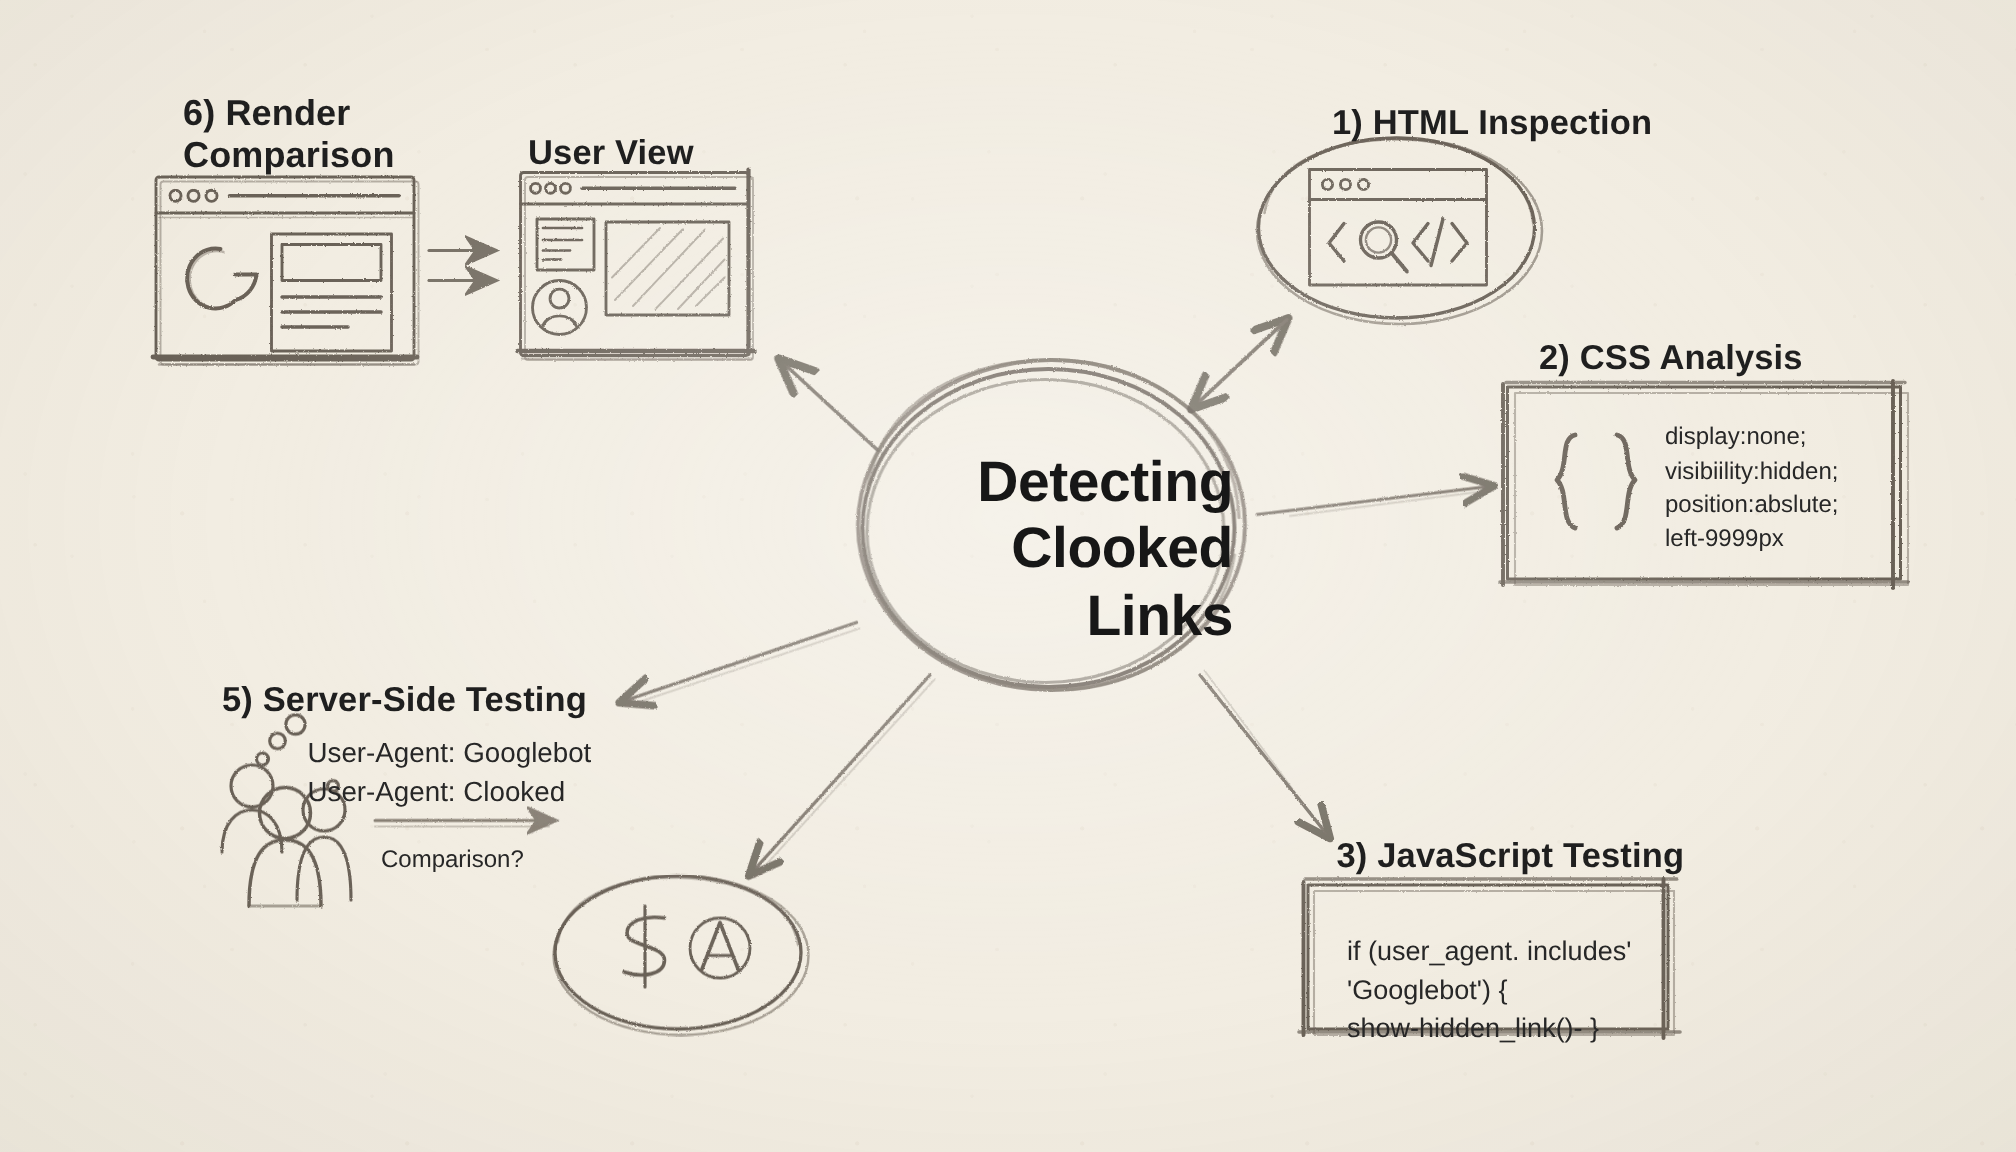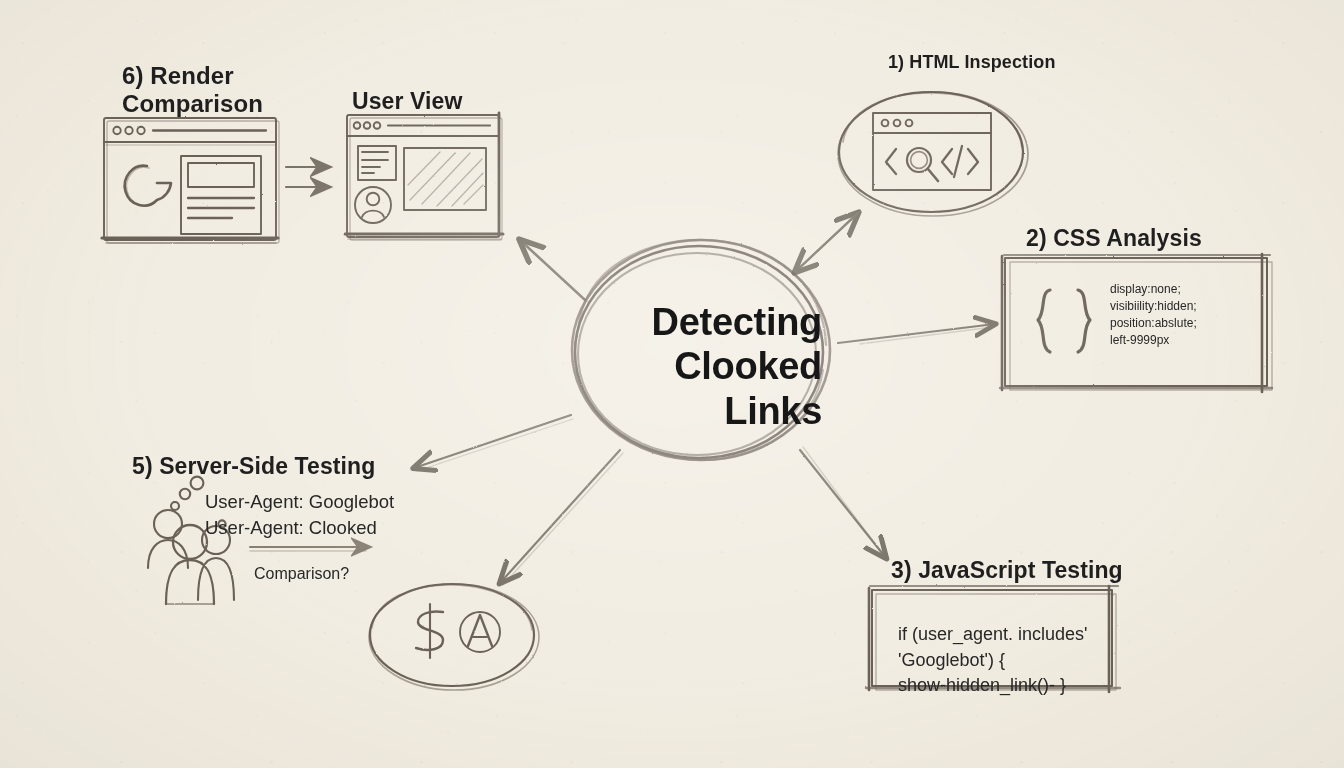--- a/index.html
+++ b/index.html
@@ -45,26 +45,26 @@
   }
   .body-txt {
     position: absolute;
     color: #272727;
     font-weight: normal;
     line-height: 1.42;
     white-space: pre-line;
   }
   #title-render { left: 122px; top: 62px; font-size: 24px; }
   #title-userview { left: 352px; top: 88px; font-size: 23px; }
-  #title-html { left: 888px; top: 52px; font-size: 18px; }
+  #title-html { left: 888px; top: 68px; font-size: 23px; }
   #title-css { left: 1026px; top: 225px; font-size: 23px; }
   #title-js { left: 891px; top: 557px; font-size: 23px; }
-  #title-server { left: 132px; top: 453px; font-size: 23px; }
-
-  #css-code { left: 1110px; top: 281px; font-size: 12px; }
+  #title-server { left: 148px; top: 453px; font-size: 23px; }
+
+  #css-code { left: 1110px; top: 281px; font-size: 16px; }
   #js-code  { left: 898px; top: 602px; font-size: 18px; margin-top: 20px; }
   #ua-lines { left: 205px; top: 489px; font-size: 18.5px; }
   #cmp-txt  { left: 254px; top: 563px; font-size: 16px; }
 
   #center-title {
     position: absolute;
     left: 572px; top: 300px;
     width: 250px;
     text-align: right;
     font-size: 38px;

